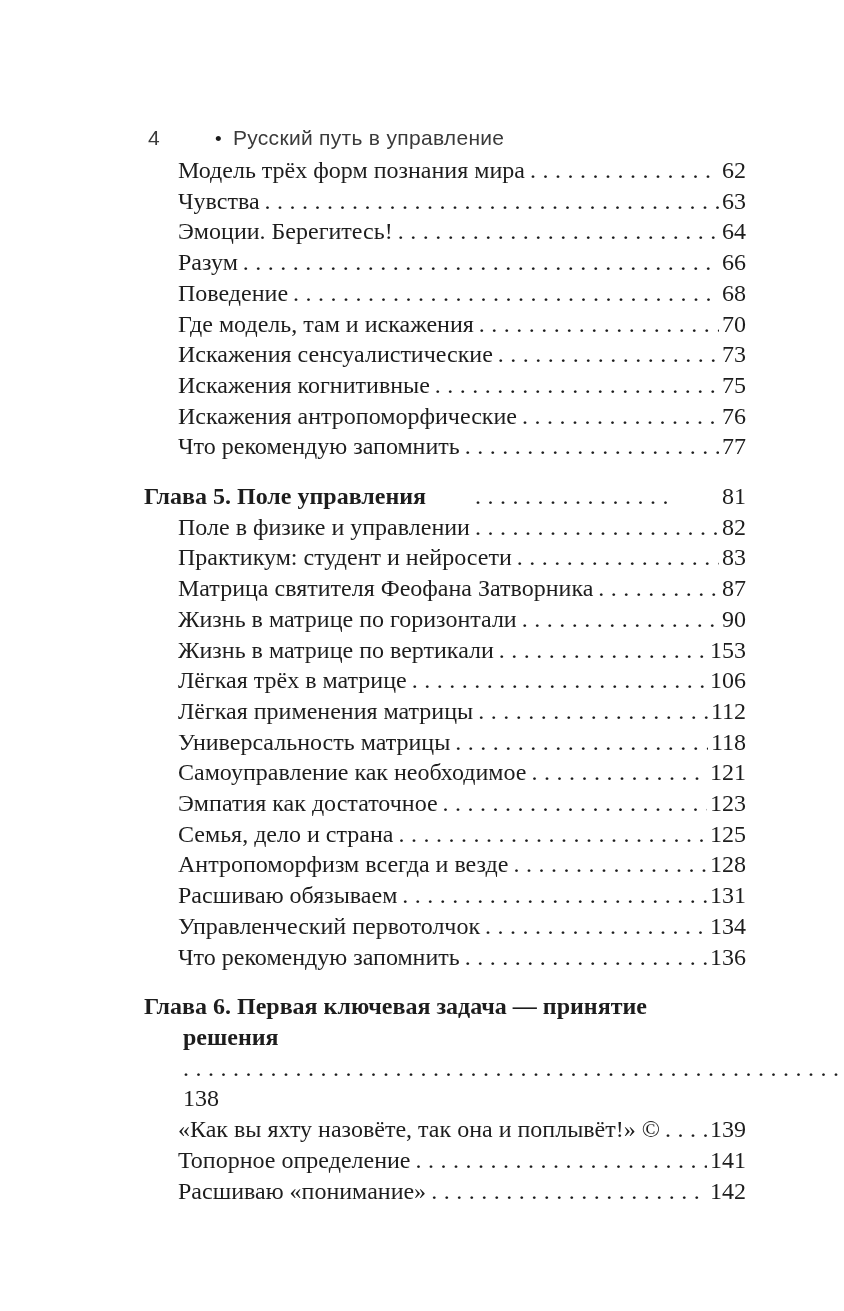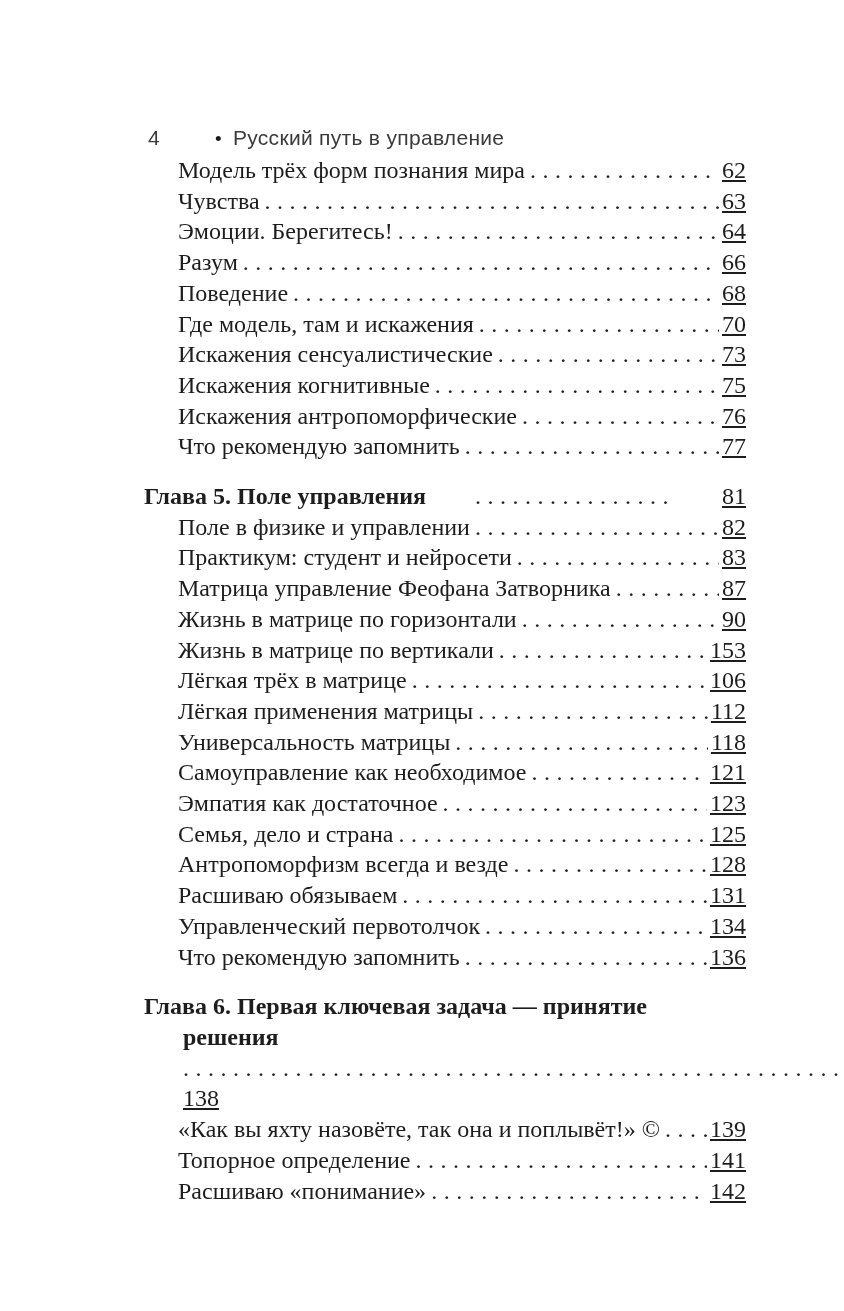--- a/index.html
+++ b/index.html
@@ -80,21 +80,20 @@
     font-weight: normal;
   }
   .leader::after {
     content: "..................................................................";
     letter-spacing: 6.5px;
   }
   .p {
     flex: 0 0 auto;
     font-weight: normal;
     text-align: left;
-    text-decoration: underline;
   }
 </style>
 </head>
 <body>
 
 <div class="page">
 
   <header class="running-head">
     <span class="head-pagenum">4</span>
     <span class="head-bullet">•</span>
@@ -163,21 +162,21 @@
       <span class="t">Поле в физике и управлении</span>
       <span class="leader"></span>
       <span class="p">82</span>
     </div>
     <div class="row sub">
       <span class="t">Практикум: студент и нейросети</span>
       <span class="leader"></span>
       <span class="p">83</span>
     </div>
     <div class="row sub">
-      <span class="t">Матрица управление Феофана Затворника</span>
+      <span class="t">Матрица святителя Феофана Затворника</span>
       <span class="leader"></span>
       <span class="p">87</span>
     </div>
     <div class="row sub">
       <span class="t">Жизнь в матрице по горизонтали</span>
       <span class="leader"></span>
       <span class="p">90</span>
     </div>
     <div class="row sub">
       <span class="t">Жизнь в матрице по вертикали</span>

